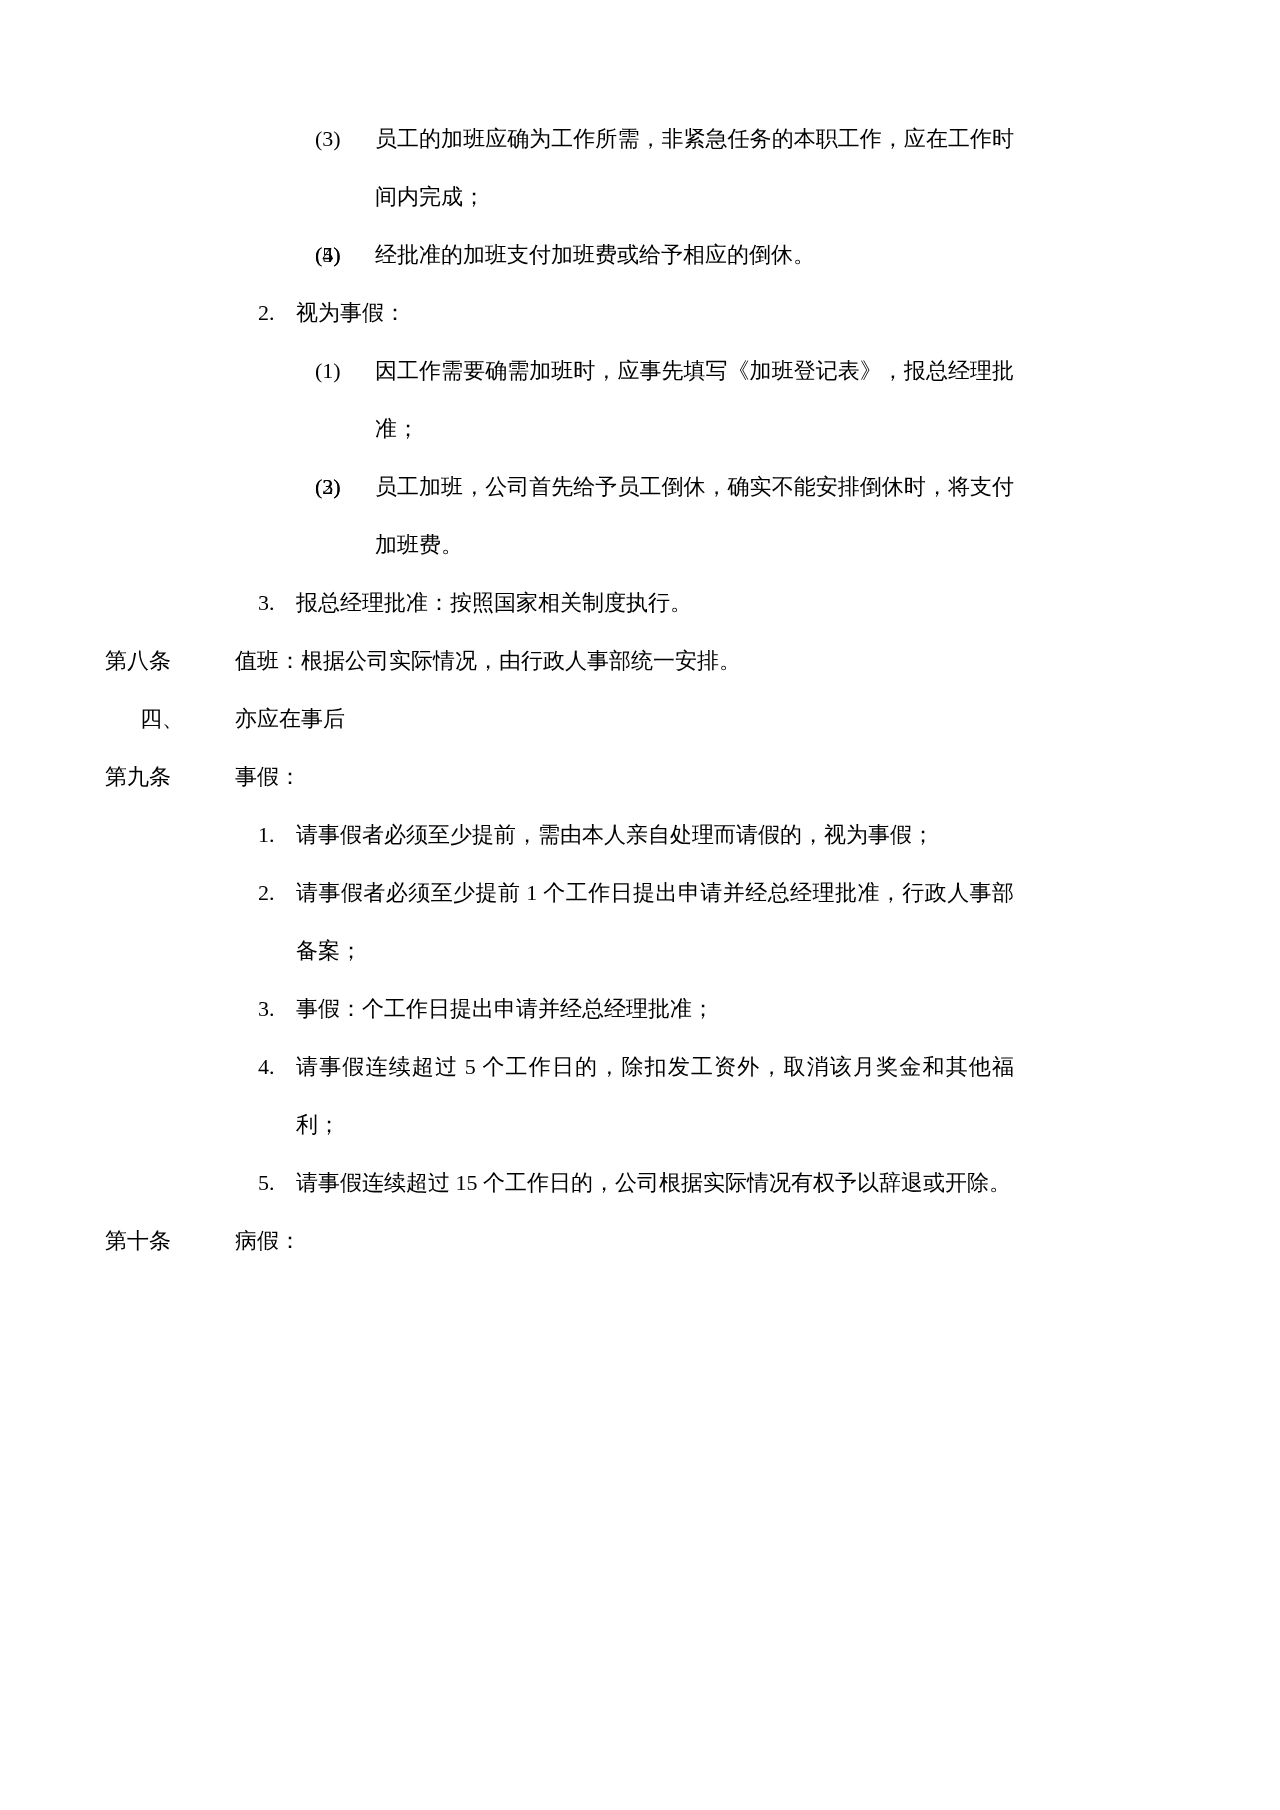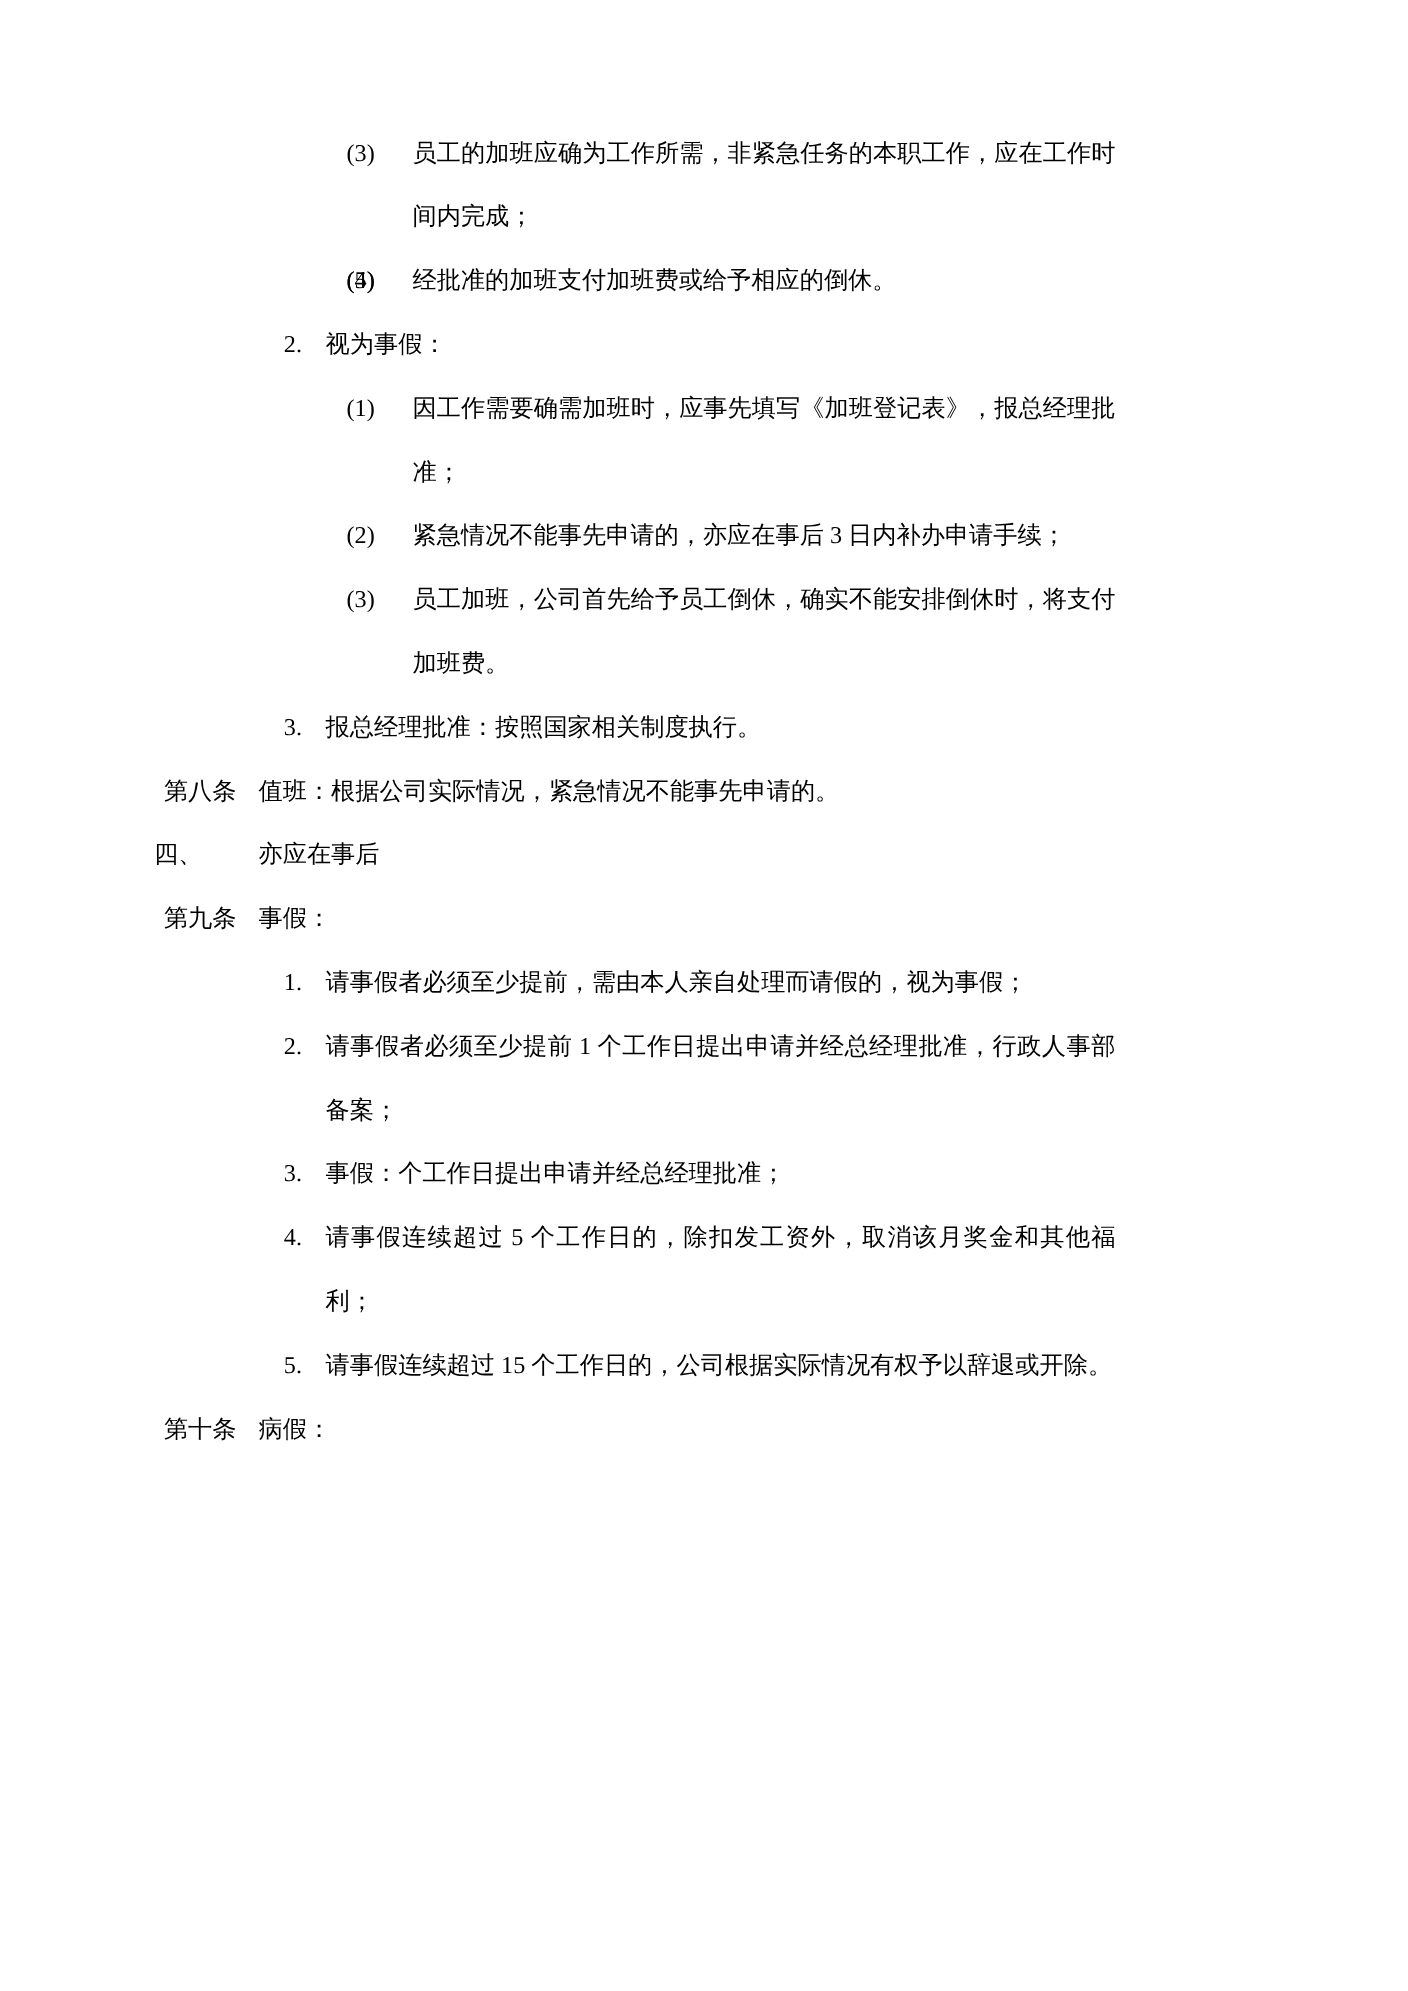--- a/index.html
+++ b/index.html
@@ -30,21 +30,21 @@
     white-space: nowrap;
   }
   
   .b-l3 { padding-left: 375px; padding-right: 266px; }
   .b-l3 .lbl { left: 315px; }
   
   .b-l2 { padding-left: 296px; padding-right: 266px; }
   .b-l2 .lbl { left: 258px; }
   
   .b-article { padding-left: 235px; padding-right: 266px; }
-  .b-article .lbl { left: 105px; margin-left: 44px; }
+  .b-article .lbl { left: 105px; }
   
   .b-section { padding-left: 235px; padding-right: 266px; }
   .b-section .lbl { left: 140px; }
 </style>
 </head>
 <body>
 
 <div class="page">
 
   <div class="block b-l3">
@@ -66,36 +66,35 @@
     <span class="txt">视为事假：</span>
   </div>
 
   <div class="block b-l3">
     <span class="lbl">(1)</span>
     <span class="txt">因工作需要确需加班时，应事先填写《加班登记表》，报总经理批准；</span>
   </div>
 
   <div class="block b-l3">
     <span class="lbl">(2)</span>
-    <span class="txt">紧急情况不能事先申请的，亦应在事后 3 日内补办申请手续；</span>
   </div>
 
   <div class="block b-l3">
     <span class="lbl">(3)</span>
     <span class="txt">员工加班，公司首先给予员工倒休，确实不能安排倒休时，将支付加班费。</span>
   </div>
 
   <div class="block b-l2">
     <span class="lbl">3.</span>
     <span class="txt">报总经理批准：按照国家相关制度执行。</span>
   </div>
 
   <div class="block b-article">
     <span class="lbl">第八条</span>
-    <span class="txt">值班：根据公司实际情况，紧急情况不能事先申请的。</span>
+    <span class="txt">值班：根据公司实际情况，由行政人事部统一安排。</span>
   </div>
 
   <div class="block b-section">
     <span class="lbl">四、</span>
     <span class="txt">亦应在事后</span>
   </div>
 
   <div class="block b-article">
     <span class="lbl">第九条</span>
     <span class="txt">事假：</span>

